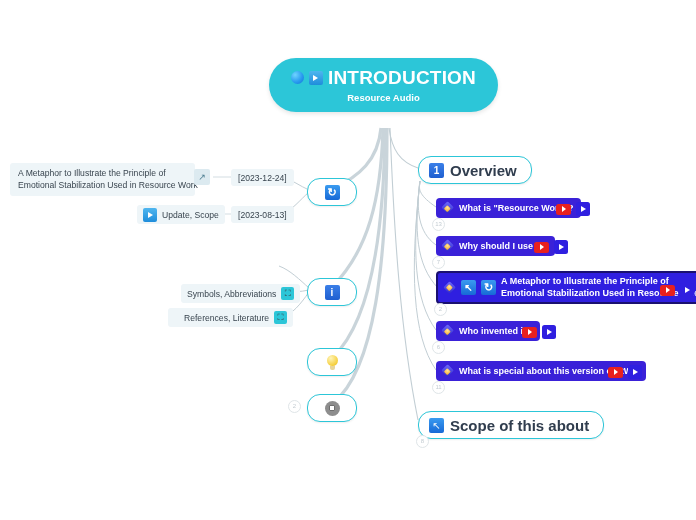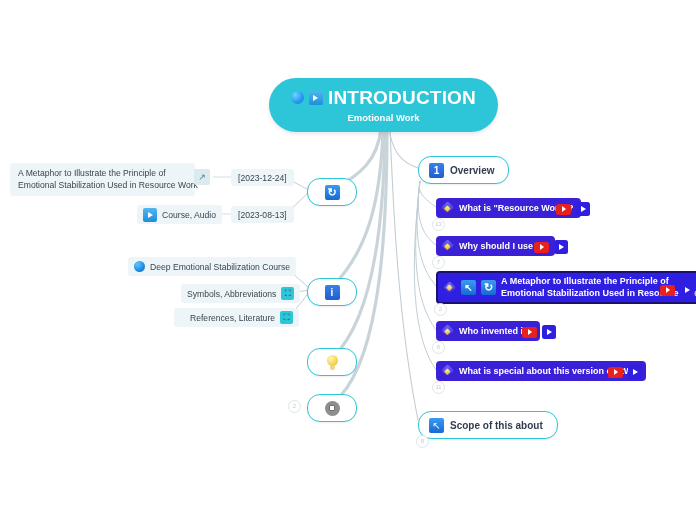--- a/index.html
+++ b/index.html
@@ -25,21 +25,21 @@
     top: 0;
     width: 696px;
     height: 520px;
     pointer-events: none;
   }
 
   
   .root-node {
     position: absolute;
     left: 269px;
-    top: 78px;
+    top: 58px;
     width: 229px;
     height: 54px;
     background: #2cc6d8;
     border-radius: 27px;
     box-shadow: 0 2px 4px rgba(0,0,0,0.10);
     display: flex;
     flex-direction: column;
     align-items: center;
     justify-content: center;
   }
@@ -156,21 +156,21 @@
     background: #ffffff;
     border: 1.6px solid #2cc6d8;
     border-radius: 13px;
     display: flex;
     align-items: center;
     gap: 6px;
     padding: 0 14px 0 10px;
     box-shadow: 0 1px 2px rgba(0,0,0,0.07);
   }
   .topic-outline .lbl {
-    font-size: 10px;
+    font-size: 15px;
     font-weight: bold;
     color: #303d4e;
     white-space: nowrap;
   }
 
   .topic-purple {
     position: absolute;
     height: 20px;
     background: #3a21d8;
     border-radius: 4px;
@@ -404,21 +404,21 @@
       <path d="M233 214 L 213 214"></path>
     </g>
   </svg>
 
   <div class="root-node">
     <div class="root-title-row">
       <span class="icon-sphere"></span>
       <span class="icon-playsq"></span>
       <span class="root-title">INTRODUCTION</span>
     </div>
-    <div class="root-sub">Emotional Work</div>
+    <div class="root-sub">Resource Audio</div>
   </div>
 
   <div class="pill-node" style="left:307px; top:178px; width:48px;">
     <span class="sq-icon sq-blue">
       <span class="sync-glyph">↻</span>
     </span>
   </div>
 
   <div class="pill-node" style="left:307px; top:278px; width:48px;">
     <span class="sq-icon sq-navy">i</span>
@@ -503,32 +503,28 @@
 
   <div class="left-note" style="left:10px; top:163px; width:169px;">
     <div>A Metaphor to Illustrate the Principle of</div>
     <div>Emotional Stabilization Used in Resource Work</div>
   </div>
   <div class="link-box" style="left:194px; top:169px;">↗</div>
   <div class="date-chip" style="left:231px; top:169px;">[2023-12-24]</div>
 
   <div class="left-chip" style="left:137px; top:205px;">
     <span class="icon-playsq"></span>
-    <span>Course, Audio</span>
+    <span>Update, Scope</span>
   </div>
   <div class="date-chip" style="left:231px; top:206px;">[2023-08-13]</div>
 
-  <div class="left-chip" style="left:128px; top:257px;">
-    <span class="blue-dot"></span>
-    <span>Deep Emotional Stabilization Course</span>
-  </div>
 
   <div class="left-chip" style="left:181px; top:284px;">
     <span>Symbols, Abbreviations</span>
     <span class="teal-mini">⛶</span>
   </div>
 
-  <div class="left-chip" style="left:174px; top:308px;padding-left:16px;">
+  <div class="left-chip" style="left:168px; top:308px;padding-left:16px;">
     <span>References, Literature</span>
     <span class="teal-mini">⛶</span>
   </div>
 
 </div>
 
 </body></html>

